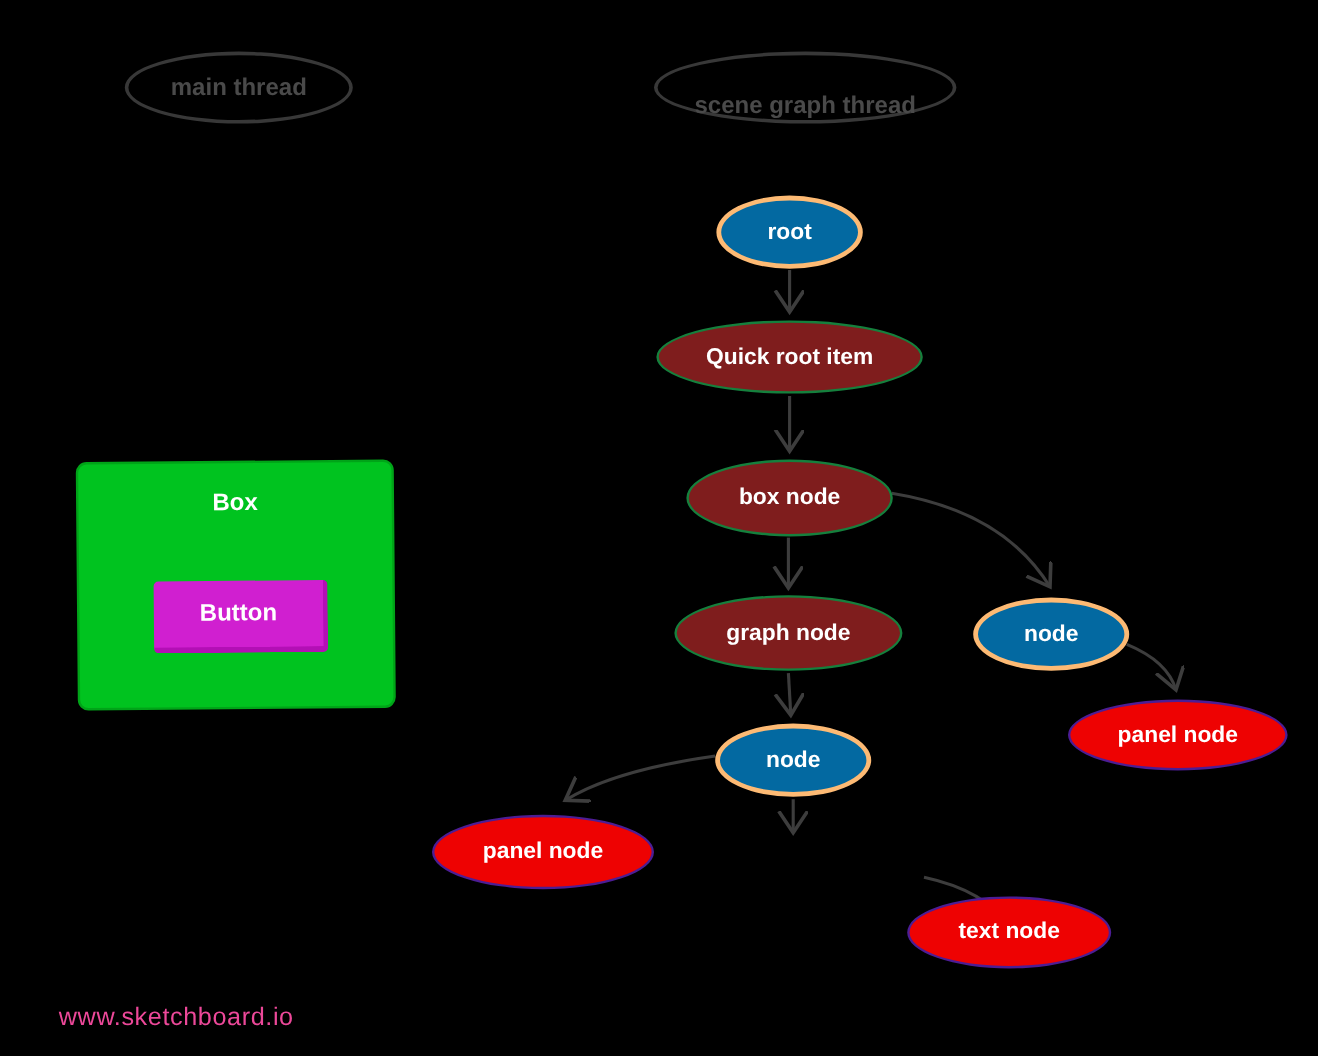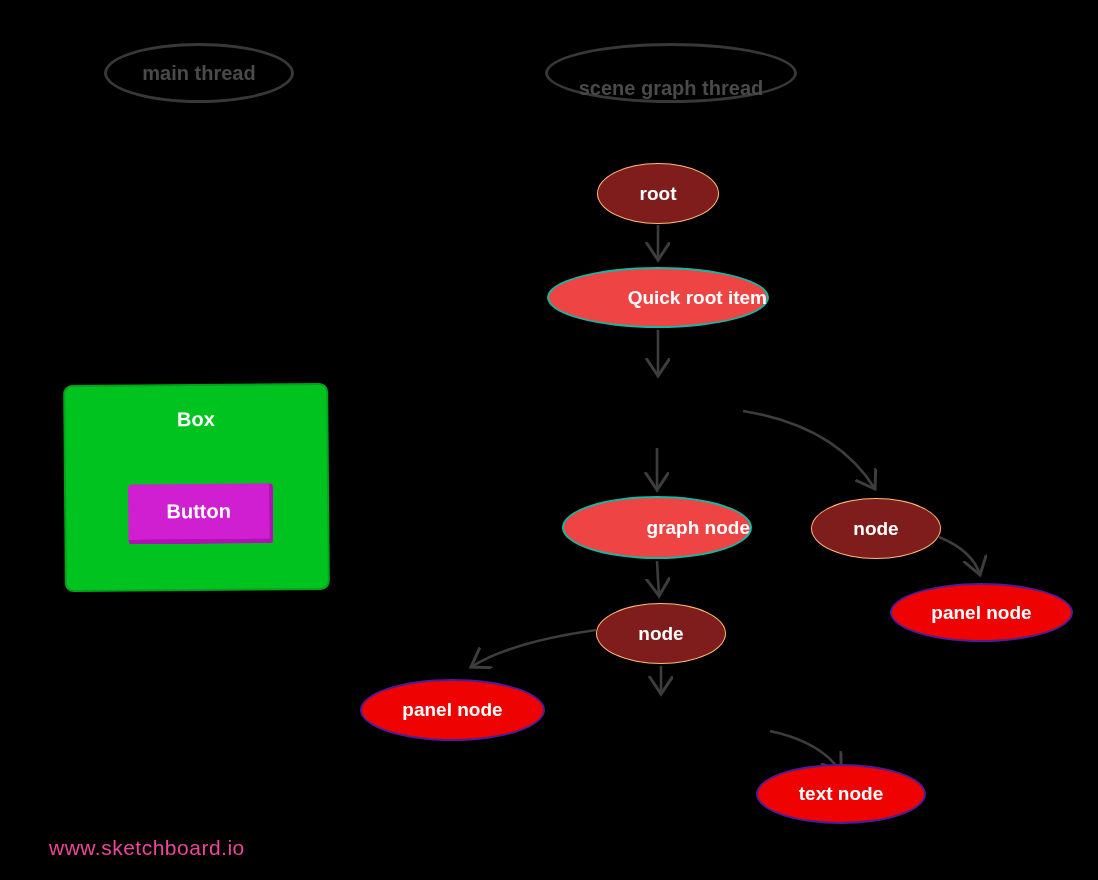--- a/index.html
+++ b/index.html
@@ -13,22 +13,22 @@
   }
   #edges{position:absolute;left:0;top:0;width:1098px;height:880px;pointer-events:none;}
   .node{
     position:absolute;
     border-radius:50%;
     display:flex;align-items:center;justify-content:center;
     color:#fff;font-weight:bold;font-size:19px;
     box-sizing:border-box;
     white-space:nowrap;
   }
-  .node.gray{background:#7f1d1d;border:1px solid #fdba74;}
-  .node.blue{background:#ef4444;border:2px solid #14b8a6;justify-content:flex-end;}
+  .node.gray{background:#0369a1;border:4px solid #fdba74;}
+  .node.blue{background:#7f1d1d;border:2px solid #15803d;}
   .node.red{background:#ee0202;border:2px solid #4c1d95;}
   .lane{
     position:absolute;
     border-radius:50%;
     border:3px solid #383838;
     background:transparent;
     display:flex;align-items:center;justify-content:center;
     color:#4a4a4a;font-weight:bold;font-size:20px;
     box-sizing:border-box;
     white-space:nowrap;
@@ -101,20 +101,23 @@
   </div>
 
   <div class="node gray" style="left:573px;top:163px;width:122px;height:61px;">
     <span>root</span>
   </div>
 
   <div class="node blue" style="left:523px;top:267px;width:222px;height:61px;">
     <span>Quick root item</span>
   </div>
 
+  <div class="node blue" style="left:548px;top:383px;width:172px;height:64px;">
+    <span>box node</span>
+  </div>
 
   <div class="node blue" style="left:538px;top:496px;width:190px;height:63px;">
     <span>graph node</span>
   </div>
 
   <div class="node gray" style="left:787px;top:498px;width:130px;height:61px;">
     <span>node</span>
   </div>
 
   <div class="node red" style="left:866px;top:583px;width:183px;height:59px;">
@@ -123,19 +126,19 @@
 
   <div class="node gray" style="left:572px;top:603px;width:130px;height:61px;">
     <span>node</span>
   </div>
 
   <div class="node red" style="left:336px;top:679px;width:185px;height:62px;">
     <span>panel node</span>
   </div>
 
 
-  <div class="node red" style="left:732px;top:764px;width:170px;height:60px;justify-content:center;">
+  <div class="node red" style="left:732px;top:747px;width:170px;height:60px;justify-content:center;">
     <span>text node</span>
   </div>
 
   <div class="watermark">www.sketchboard.io</div>
 
 </div>
 
 </body></html>

